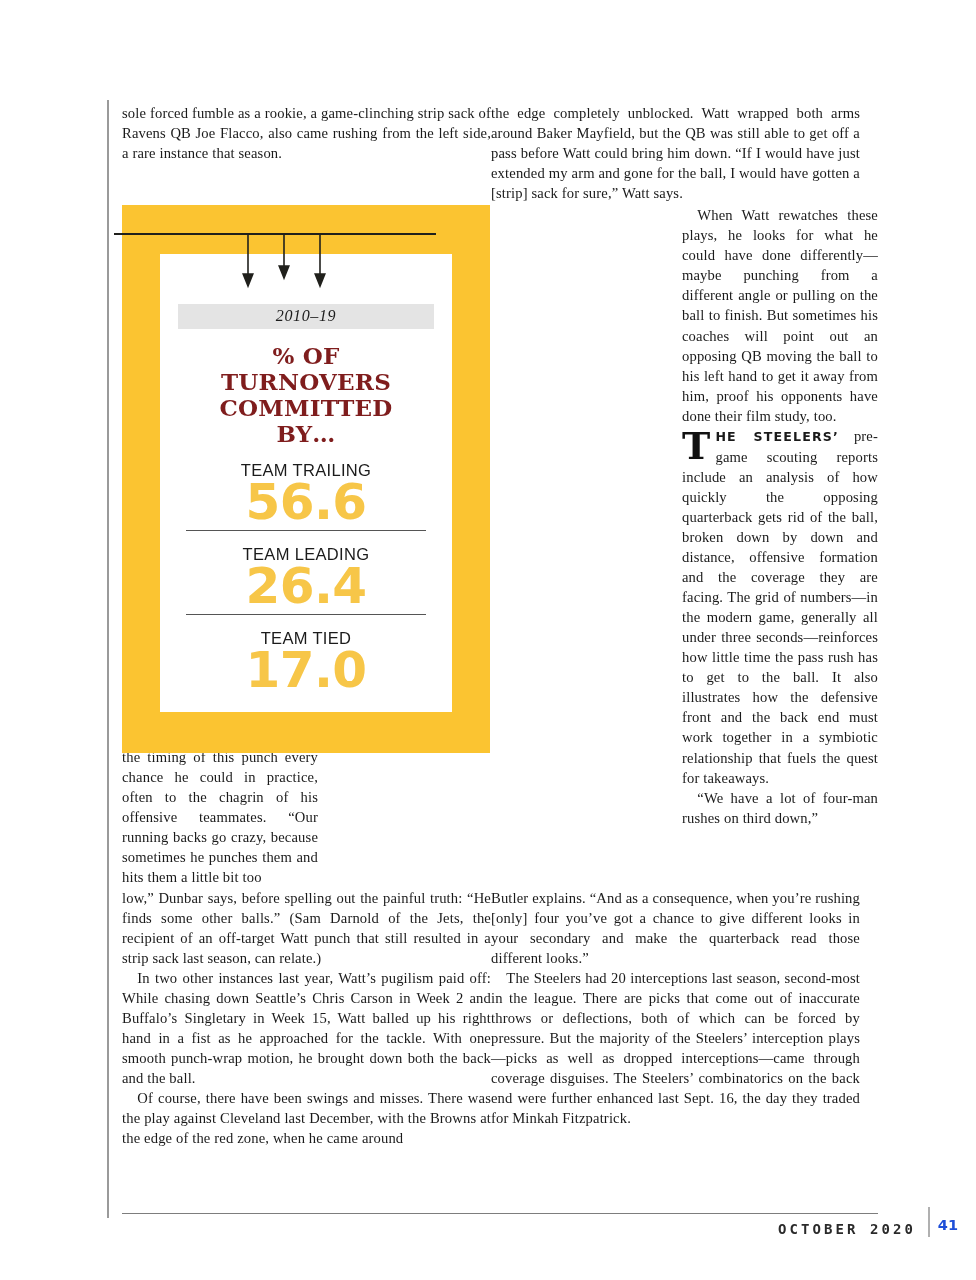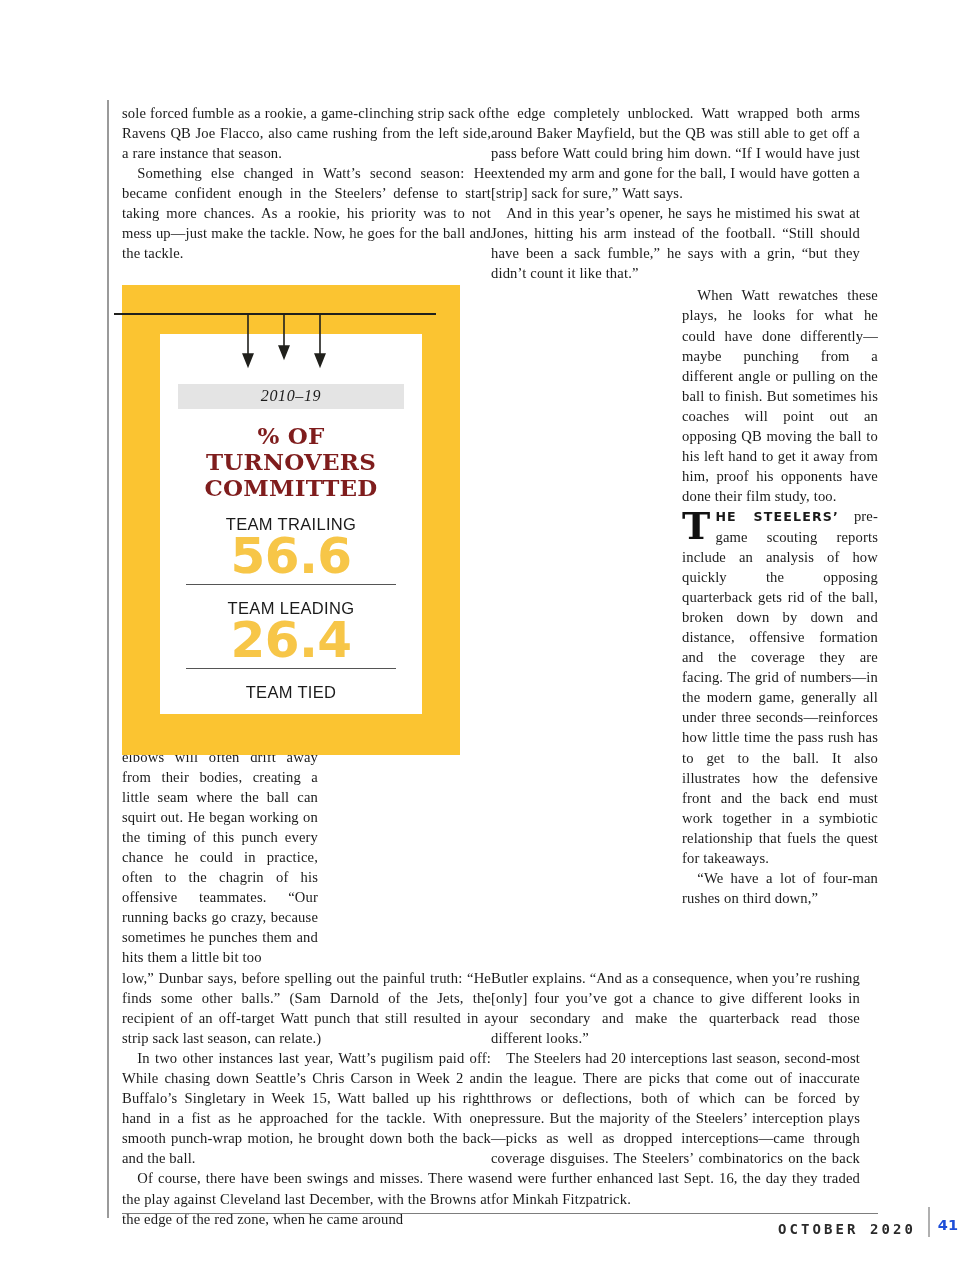--- a/index.html
+++ b/index.html
@@ -120,21 +120,21 @@
     top: 29px;
     width: 310px;
     height: 60px;
     z-index: 4;
   }
   .yellow-box {
     position: relative;
     background: #FBC431;
     padding: 49px 38px 41px 38px;
     box-sizing: border-box;
-    width: 338px;
+    width: 368px;
   }
   .white-panel {
     background: #ffffff;
     padding: 18px 12px 16px 12px;
     box-sizing: border-box;
     text-align: center;
   }
   .year-band {
     background: #E4E4E4;
     display: block;
@@ -220,25 +220,23 @@
 
 <div id="page">
 
   <div class="left-rule"></div>
 
   <div class="content">
 
     <div class="col-wrap">
       <div class="col">
         <p class="body">sole forced fumble as a rookie, a game-clinching strip sack of Ravens QB Joe Flacco, also came rushing from the left side, a rare instance that season.</p>
-        <p class="body indent">Something else changed in Watt’s second season: He became confident enough in the Steelers’ defense to start taking more chances. As a rookie, his priority was to not mess up—just make the tackle. Now, he goes for the ball and the tackle.</p>
       </div>
       <div class="col">
         <p class="body">the edge completely unblocked. Watt wrapped both arms around Baker Mayfield, but the QB was still able to get off a pass before Watt could bring him down. “If I would have just extended my arm and gone for the ball, I would have gotten a [strip] sack for sure,” Watt says.</p>
-        <p class="body indent">And in this year’s opener, he says he mistimed his swat at Jones, hitting his arm instead of the football. “Still should have been a sack fumble,” he says with a grin, “but they didn’t count it like that.”</p>
       </div>
     </div>
 
     <div class="mid-wrap" style="margin-top:2px;">
 
       <div class="narrow">
         <p class="body indent">The 25-year-old Watt began his college career at Wisconsin as a tight end—he switched to defense just five years ago—so he used his ballcarrier’s perspective as he looked for potential advantages. “As I watched more and more film, I could see how vulnerable players are and how careless they are with carrying the football,” he says. Quarterbacks who hold the ball in one hand while in the pocket or let the ball drift from their chest as they move around are easy targets. Watt also studied running backs, who are prime for a left-sided defender when they have the ball in their right arm.</p>
         <p class="body indent">He discovered that when ballcarriers make cuts, their elbows will often drift away from their bodies, creating a little seam where the ball can squirt out. He began working on the timing of this punch every chance he could in practice, often to the chagrin of his offensive teammates. “Our running backs go crazy, because sometimes he punches them and hits them a little bit too</p>
       </div>
 
@@ -260,38 +258,40 @@
 
           <div class="yellow-box">
             <div class="white-panel">
 
               <div class="year-band">2010–19</div>
 
               <div class="info-title">
                 <div>% OF</div>
                 <div>TURNOVERS</div>
                 <div>COMMITTED</div>
+                <div>BY…</div>
               </div>
 
               <div class="stat-block">
                 <div class="stat-label">TEAM TRAILING</div>
                 <div class="stat-value">56.6</div>
               </div>
 
               <div class="stat-divider"></div>
 
               <div class="stat-block">
                 <div class="stat-label">TEAM LEADING</div>
                 <div class="stat-value">26.4</div>
               </div>
 
               <div class="stat-divider"></div>
 
               <div class="stat-block">
                 <div class="stat-label">TEAM TIED</div>
+                <div class="stat-value">17.0</div>
               </div>
 
             </div>
           </div>
         </div>
       </div>
 
       <div class="narrow">
         <p class="body indent">When Watt rewatches these plays, he looks for what he could have done differently—maybe punching from a different angle or pulling on the ball to finish. But sometimes his coaches will point out an opposing QB moving the ball to his left hand to get it away from him, proof his opponents have done their film study, too.</p>
 

